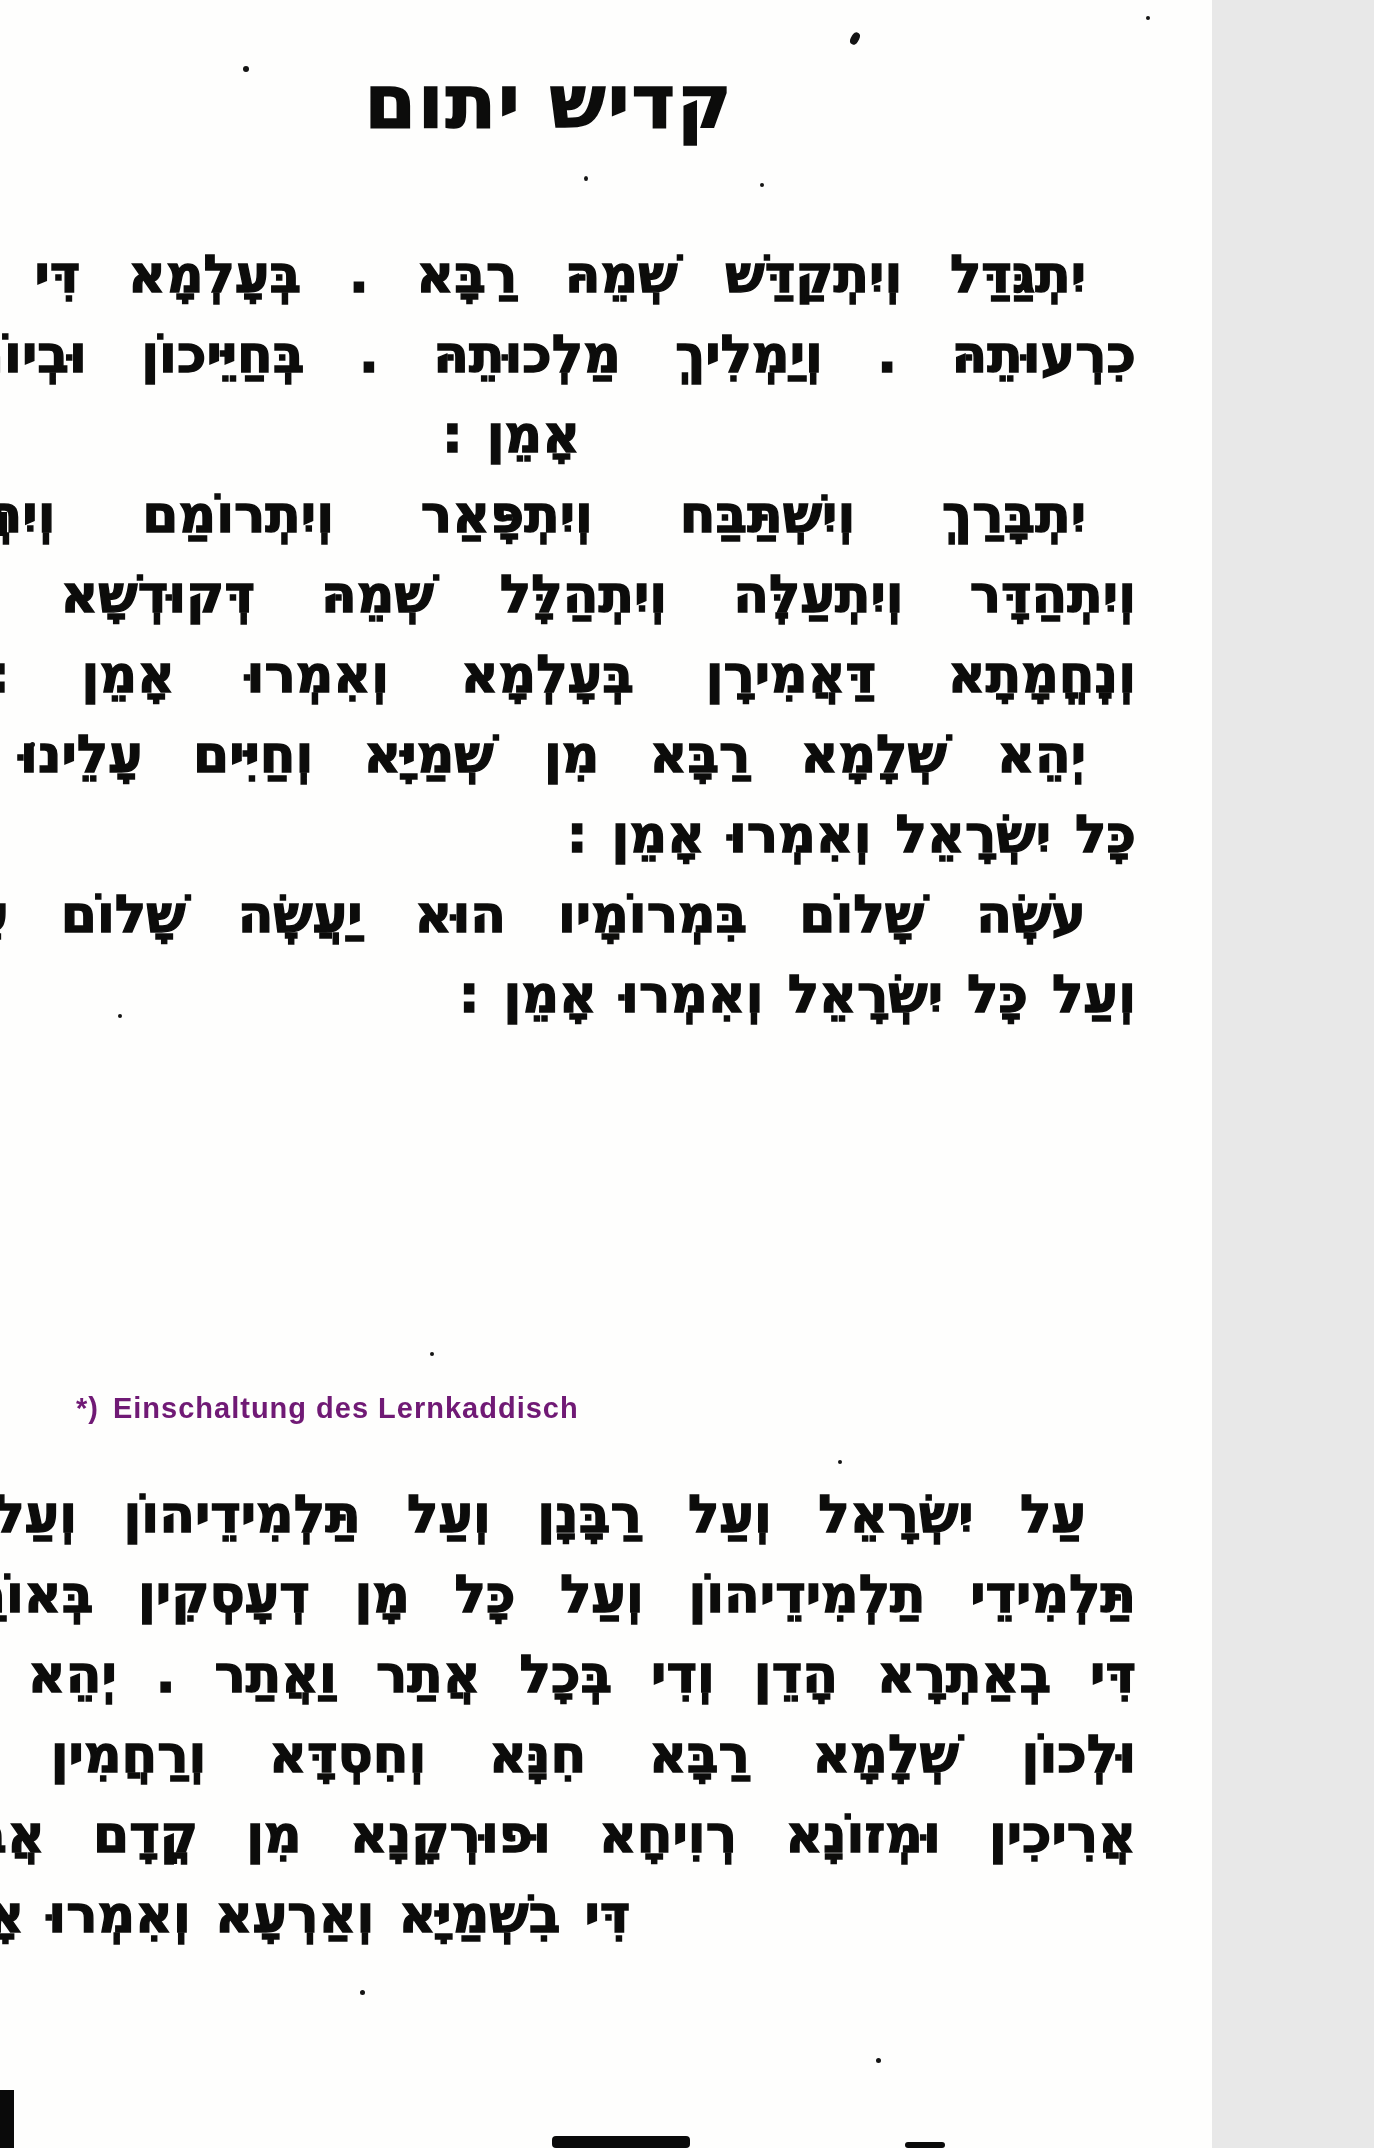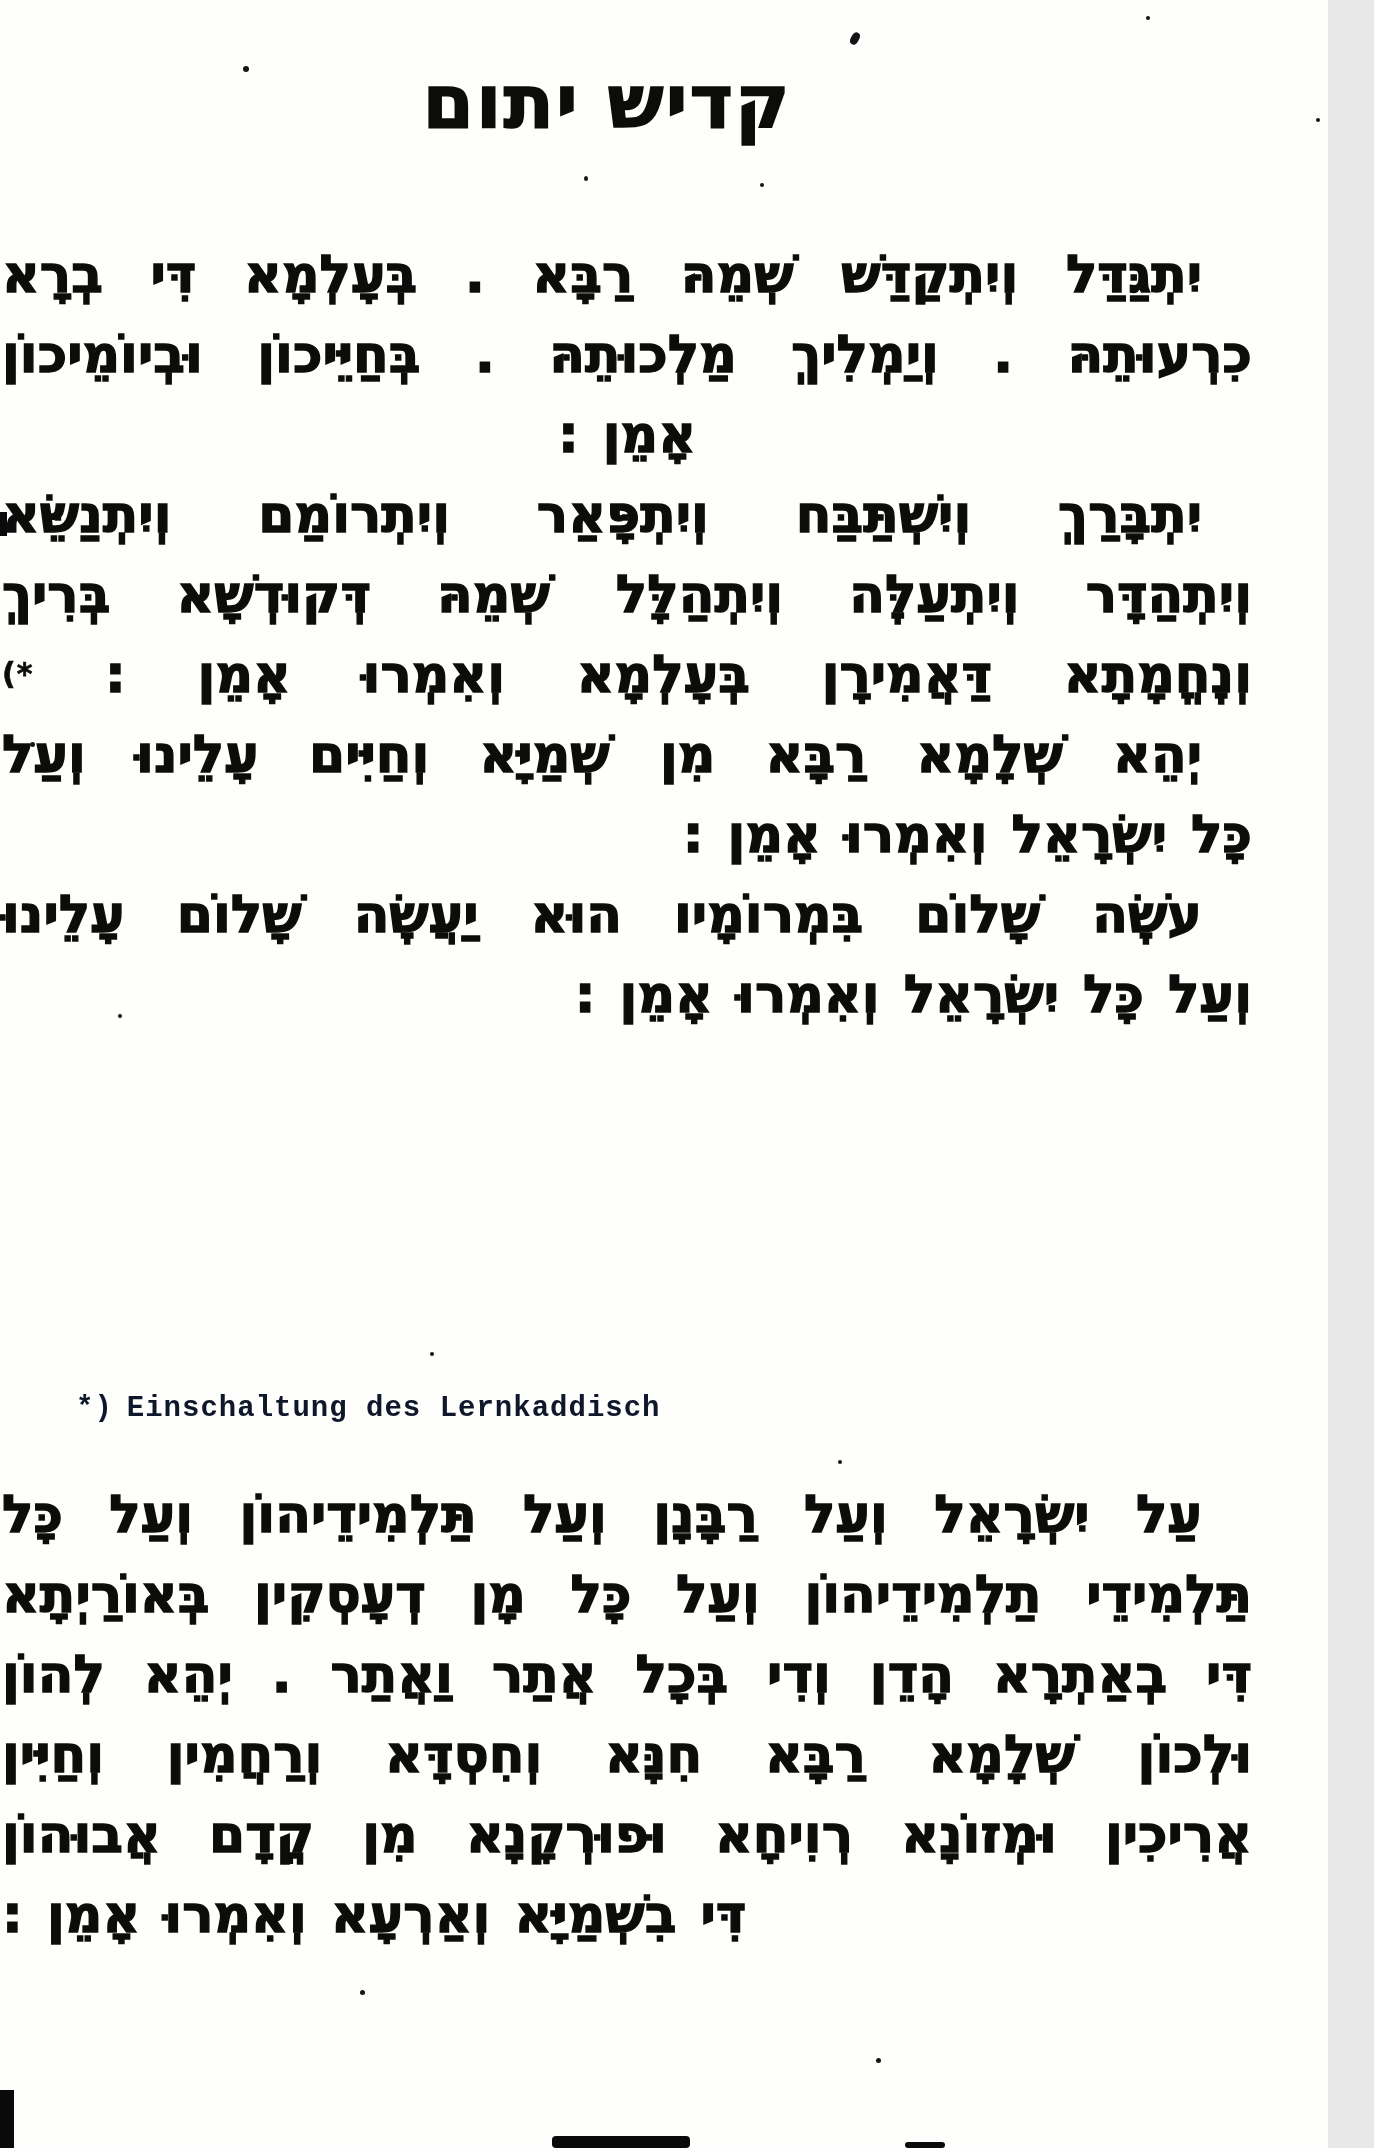--- a/index.html
+++ b/index.html
@@ -1,18 +1,18 @@
 <!DOCTYPE html>
 <html lang="he"><head>
 <meta charset="utf-8">
 <style>
   html,body{margin:0;padding:0;background:#e8e8e8;}
   .page{
     position:relative;
-    width:1328px;height:2148px;
+    width:1212px;height:2148px;
     background:#fefefd;
     overflow:hidden;
     font-family:"DejaVu Sans",sans-serif;
     color:#0c0c0b;
   }
   .title{
     position:absolute;
     top:58px;left:0;right:0;
     text-align:center;
     transform:translateX(-57px);
@@ -47,25 +47,25 @@
     font-size:30px;
     font-weight:700;
     -webkit-text-stroke:0.6px #0d0d0c;
     vertical-align:8px;
     letter-spacing:1px;
   }
   .footnote{
     position:absolute;
     top:1392px;left:76px;
     direction:ltr;
-    font-family:Liberation Mono, monospace;
+    font-family:Liberation Sans, sans-serif;
     font-weight:700;
     font-size:29px;
     letter-spacing:1px;
-    color:#0f172a;
+    color:#701a75;
     filter:blur(0.3px);
   }
   .footnote .fn-marker{margin-right:14px;}
   
   .speck{position:absolute;background:#141414;border-radius:50%;}
   .blob{position:absolute;background:#0a0a0a;}
 </style>
 </head>
 <body>
 

